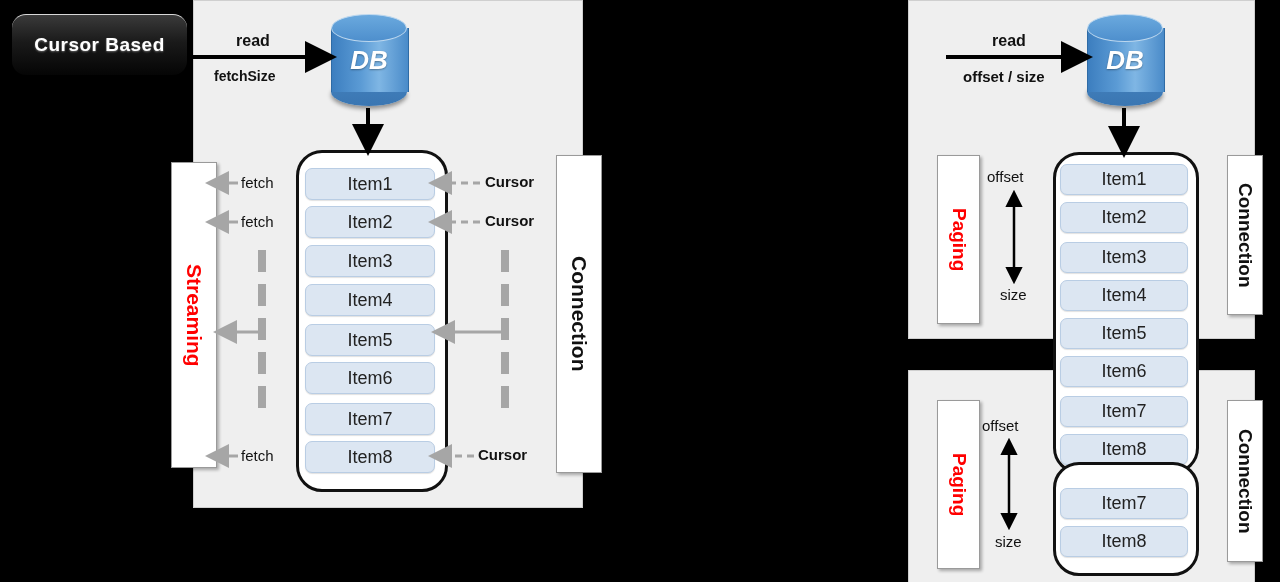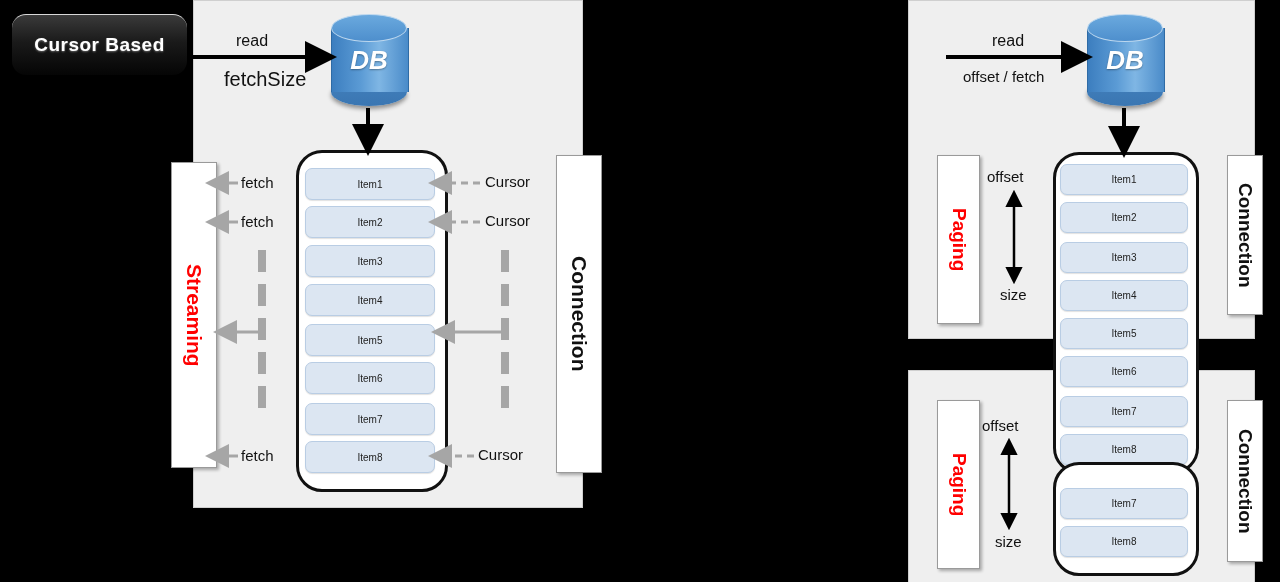--- a/index.html
+++ b/index.html
@@ -26,41 +26,41 @@
   .vbox span{writing-mode:vertical-rl;white-space:nowrap;font-weight:bold;}
   .vbox.red span{color:#ff0000;}
   .vbox.blk span{color:#111;}
 
   
   .container{position:absolute;background:#fff;border:3px solid #111;
              border-radius:26px;}
 
   .item{position:absolute;background:#dce6f2;border:1px solid #b9cde4;
         border-radius:7px;display:flex;align-items:center;justify-content:center;
-        color:#222;font-size:10px;box-shadow:0 1px 1px rgba(0,0,0,.12);}
+        color:#222;font-size:18px;box-shadow:0 1px 1px rgba(0,0,0,.12);}
 
   
   .db{position:absolute;font-style:italic;}
   .db .body{position:absolute;left:0;top:14px;width:100%;height:calc(100% - 28px);
             background:linear-gradient(90deg,#3c7ebf 0%,#5b9bd5 38%,#7fb6e4 62%,#4a8bc9 100%);
             border-left:1px solid #2f6ba5;border-right:1px solid #2f6ba5;}
   .db .top{position:absolute;left:0;top:0;width:100%;height:28px;border-radius:50%;
            background:linear-gradient(180deg,#6aa9de 0%,#4e8fcd 100%);
            border:1px solid #bcd7ee;box-sizing:border-box;}
   .db .bot{position:absolute;left:0;bottom:0;width:100%;height:28px;border-radius:50%;
            background:linear-gradient(180deg,#4380bc 0%,#3a76b2 100%);
            box-shadow:0 3px 4px rgba(0,0,0,.4);}
   .db .lbl{position:absolute;left:0;top:0;width:100%;height:100%;
            display:flex;align-items:center;justify-content:center;
            color:#fff;font-size:26px;font-weight:600;z-index:3;
            text-shadow:0 1px 2px rgba(0,0,0,.35);}
 
   
   .lab{position:absolute;white-space:nowrap;color:#111;}
-  .lab.b{font-weight:normal;}
+  .lab.b{font-weight:bold;}
 
   svg.ov{position:absolute;left:0;top:0;width:1280px;height:582px;
          pointer-events:none;overflow:visible;}
 </style>
 </head>
 <body>
 
 <div class="stage">
 
   <div class="panel" style="left:193px;top:0px;width:388px;height:506px;"></div>
@@ -70,21 +70,21 @@
   </div>
 
   <div class="db" style="left:331px;top:14px;width:76px;height:92px;">
     <div class="bot"></div>
     <div class="body"></div>
     <div class="top"></div>
     <div class="lbl">DB</div>
   </div>
 
   <div class="lab b" style="left:236px;top:32px;font-size:16px;">read</div>
-  <div class="lab b" style="left:224px;top:68px;font-size:20px;">fetchSize</div>
+  <div class="lab b" style="left:214px;top:68px;font-size:14px;">fetchSize</div>
 
   <div class="vbox red" style="left:171px;top:162px;width:44px;height:304px;">
     <span style="font-size:21px;">Streaming</span>
   </div>
 
   <div class="vbox blk" style="left:556px;top:155px;width:44px;height:316px;">
     <span style="font-size:21px;">Connection</span>
   </div>
 
   <div class="container" style="left:296px;top:150px;width:146px;height:336px;"></div>
@@ -111,21 +111,21 @@
 
 
   <div class="db" style="left:1087px;top:14px;width:76px;height:92px;">
     <div class="bot"></div>
     <div class="body"></div>
     <div class="top"></div>
     <div class="lbl">DB</div>
   </div>
 
   <div class="lab b" style="left:992px;top:32px;font-size:16px;">read</div>
-  <div class="lab b" style="left:963px;top:68px;font-size:15px;">offset / fetch</div>
+  <div class="lab b" style="left:963px;top:68px;font-size:15px;">offset / size</div>
 
   <div class="vbox red" style="left:937px;top:155px;width:41px;height:167px;">
     <span style="font-size:19px;">Paging</span>
   </div>
   <div class="vbox red" style="left:937px;top:400px;width:41px;height:167px;">
     <span style="font-size:19px;">Paging</span>
   </div>
 
   <div class="vbox blk" style="left:1227px;top:155px;width:34px;height:158px;">
     <span style="font-size:19px;">Connection</span>

